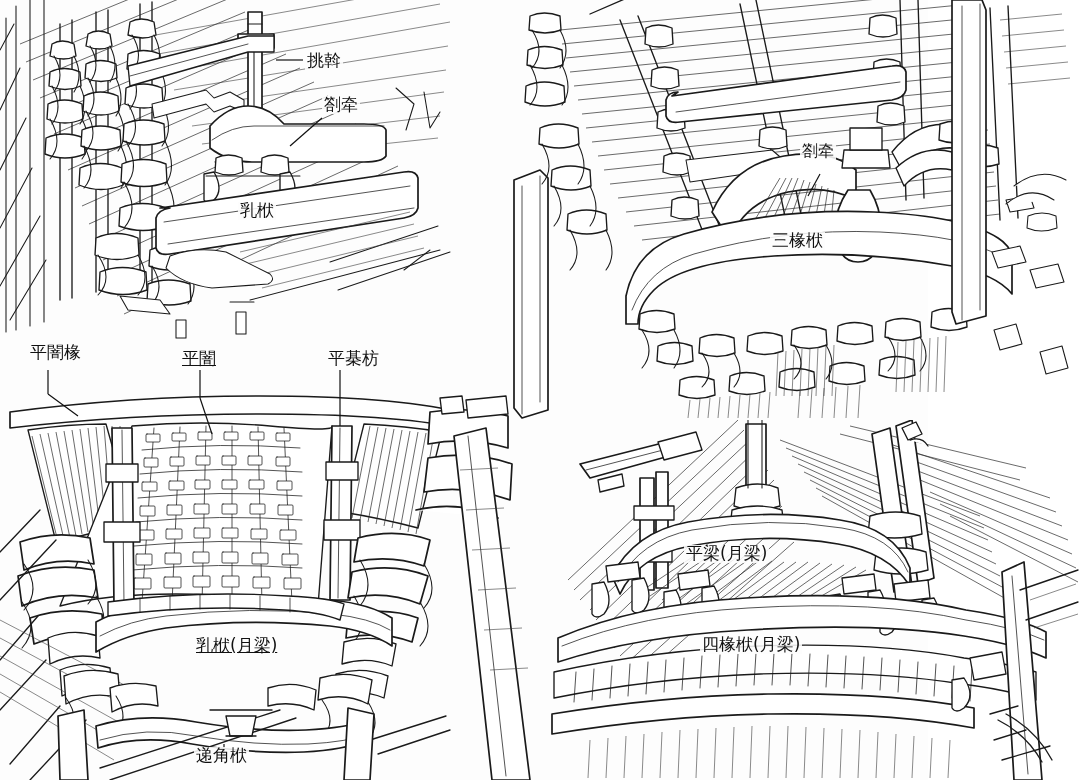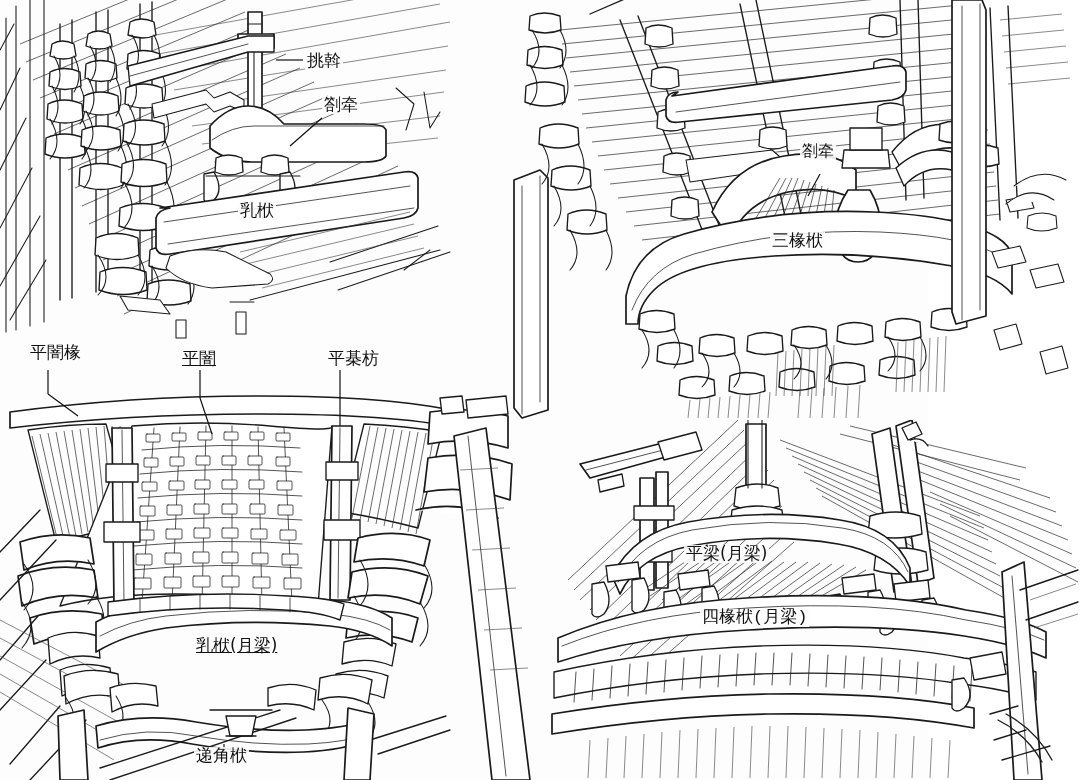--- a/index.html
+++ b/index.html
@@ -932,15 +932,15 @@
   </g>
 
   <g class="ln w12 fillw">
     <path d="M352 8 L366 2 L372 14 L358 20 Z"></path>
     <path d="M360 20 q12 -4 18 6"></path>
   </g>
 </svg>
 </div>
 
 <div class="lbl s17" style="left:684px;top:533px;margin-top:12px;">平梁(月梁)</div>
-<div class="lbl s17" style="left:700px;top:609px;font-family:Liberation Mono, monospace;">四椽栿(月梁)</div>
+<div class="lbl s17" style="left:700px;top:636px;">四椽栿(月梁)</div>
 
 </div>
 
 </body></html>

